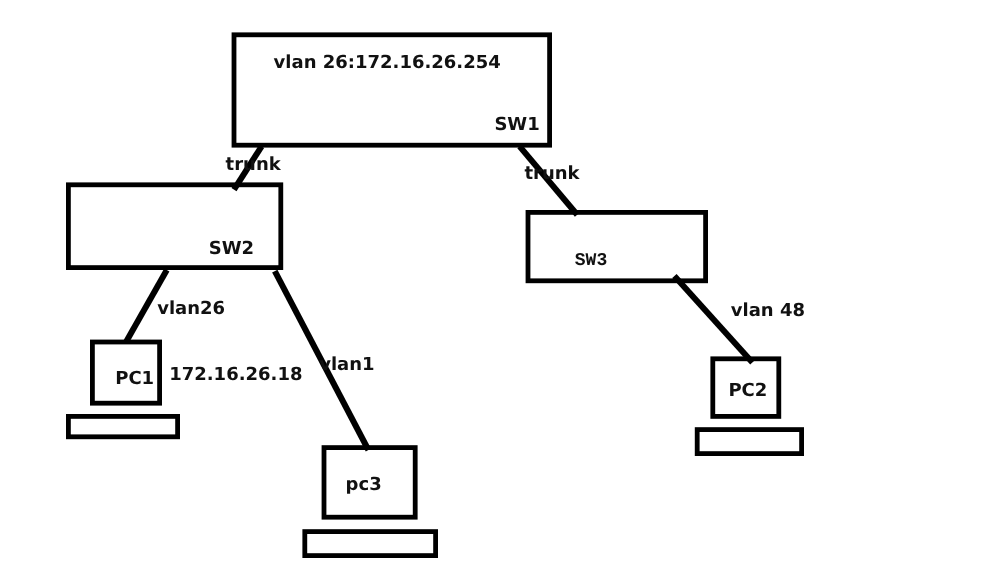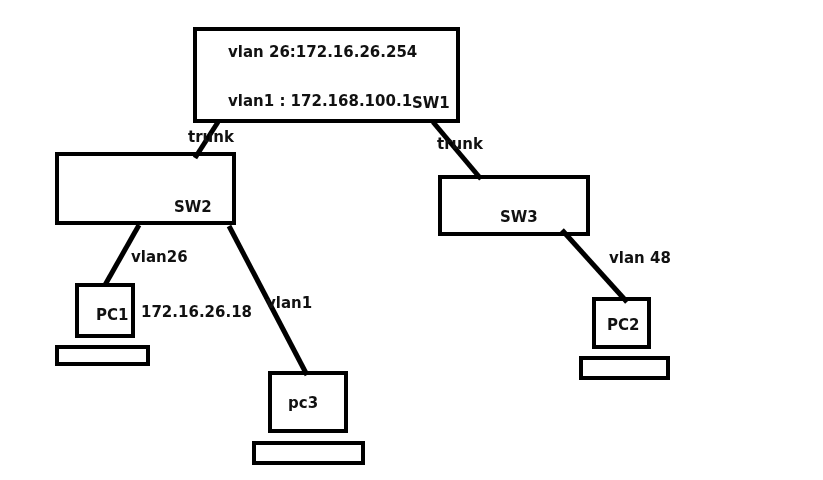--- a/index.html
+++ b/index.html
@@ -15,28 +15,27 @@
   <svg width="823" height="480">
     <line x1="218" y1="122" x2="195" y2="158" stroke="#000" stroke-width="5"></line>
     <line x1="433" y1="122" x2="481" y2="179" stroke="#000" stroke-width="5"></line>
     <line x1="139" y1="225" x2="105" y2="285" stroke="#000" stroke-width="5"></line>
     <line x1="229" y1="226" x2="307" y2="375" stroke="#000" stroke-width="5"></line>
     <line x1="562" y1="230" x2="627" y2="302" stroke="#000" stroke-width="5"></line>
   </svg>
 
   <div class="box" style="left:193px;top:27px;width:267px;height:96px;"></div>
   <div class="lbl" style="left:228px;top:45px;">vlan 26:172.16.26.254</div>
-  <div class="lbl" style="left:228px;top:94px;">vlan1 :  172.168.100.1</div>
   <div class="lbl" style="left:412px;top:96px;">SW1</div>
 
   <div class="box" style="left:55px;top:152px;width:181px;height:73px;"></div>
   <div class="lbl" style="left:174px;top:200px;">SW2</div>
 
   <div class="box" style="left:438px;top:175px;width:152px;height:61px;"></div>
-  <div class="lbl" style="left:500px;top:210px;">SW3</div>
+  <div class="lbl" style="left:479px;top:210px;font-family:Liberation Mono, monospace;">SW3</div>
 
   <div class="box" style="left:75px;top:283px;width:60px;height:55px;"></div>
   <div class="box" style="left:55px;top:345px;width:95px;height:21px;"></div>
   <div class="lbl" style="left:96px;top:308px;">PC1</div>
   <div class="lbl" style="left:141px;top:305px;text-align:center;">172.16.26.18</div>
 
   <div class="box" style="left:268px;top:371px;width:80px;height:62px;"></div>
   <div class="box" style="left:252px;top:441px;width:113px;height:24px;"></div>
   <div class="lbl" style="left:288px;top:396px;">pc3</div>
 

